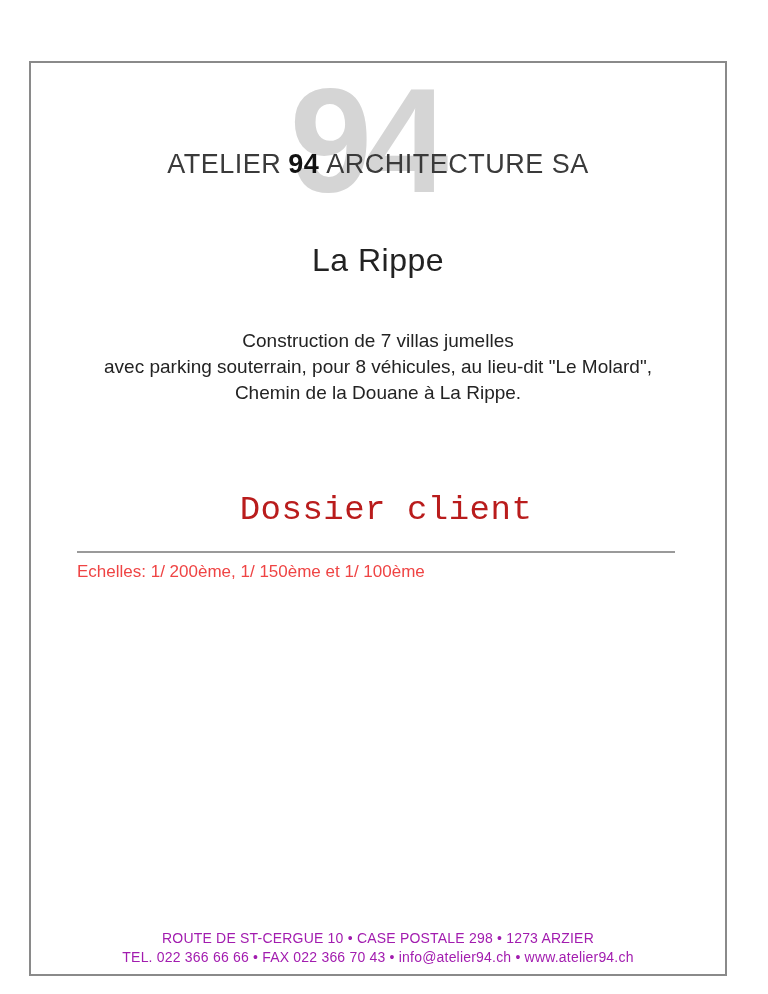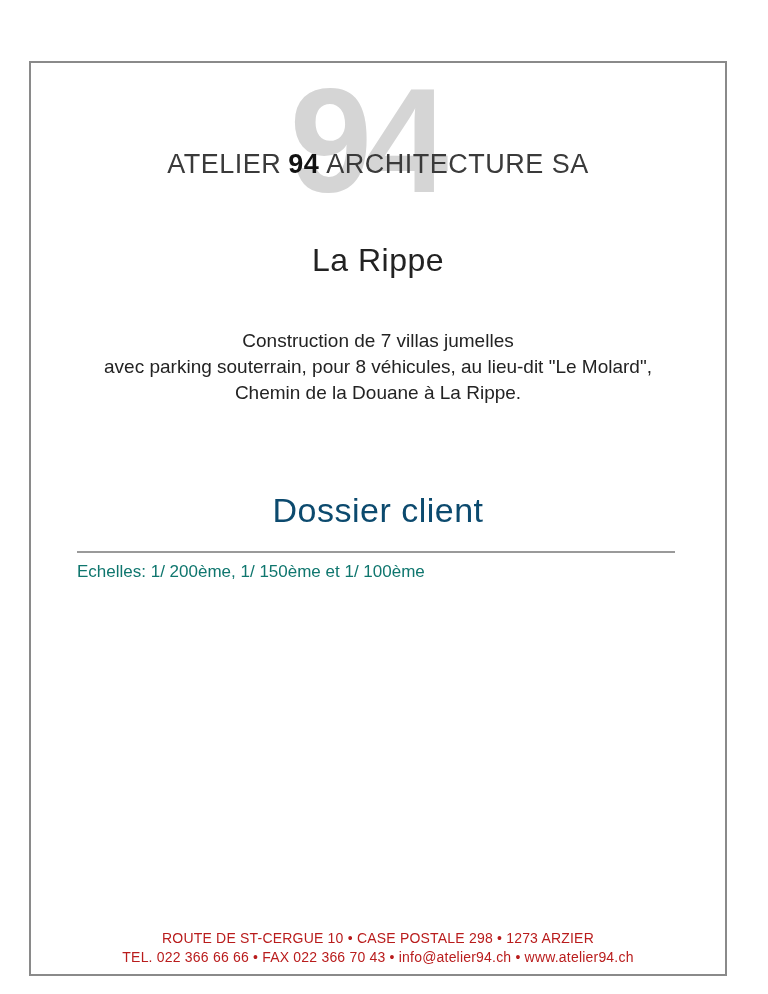--- a/index.html
+++ b/index.html
@@ -66,53 +66,54 @@
     top: 265px; left: 0;
     width: 100%;
     text-align: center;
     font-size: 19px;
     line-height: 26px;
     color: #232323;
   }
   
   .dossier-title {
     position: absolute;
-    top: 430px; left: 0;
+    top: 430px; left: 8px;
     width: 100%;
     text-align: center;
     font-size: 34px;
     line-height: 1;
     font-weight: 400;
-    color: #0c4a6e;
+    color: #b91c1c;
     letter-spacing: 0.5px;
+    font-family: Liberation Mono, monospace;
   }
   
   .divider {
     position: absolute;
     top: 488px; left: 46px;
     width: 598px;
     border-top: 2px solid #9a9a9a;
   }
   
   .scales-note {
     position: absolute;
     top: 498px; left: 46px;
     font-size: 17px;
     line-height: 22px;
-    color: #0f766e;
+    color: #ef4444;
   }
   
   .footer {
     position: absolute;
     top: 866px; left: 0;
     width: 100%;
     text-align: center;
     font-size: 14px;
     line-height: 19px;
-    color: #b91c1c;
+    color: #a21caf;
     letter-spacing: 0.2px;
   }
 </style>
 </head>
 <body>
 
 <div class="sheet">
 
   <div class="watermark">94</div>
 

